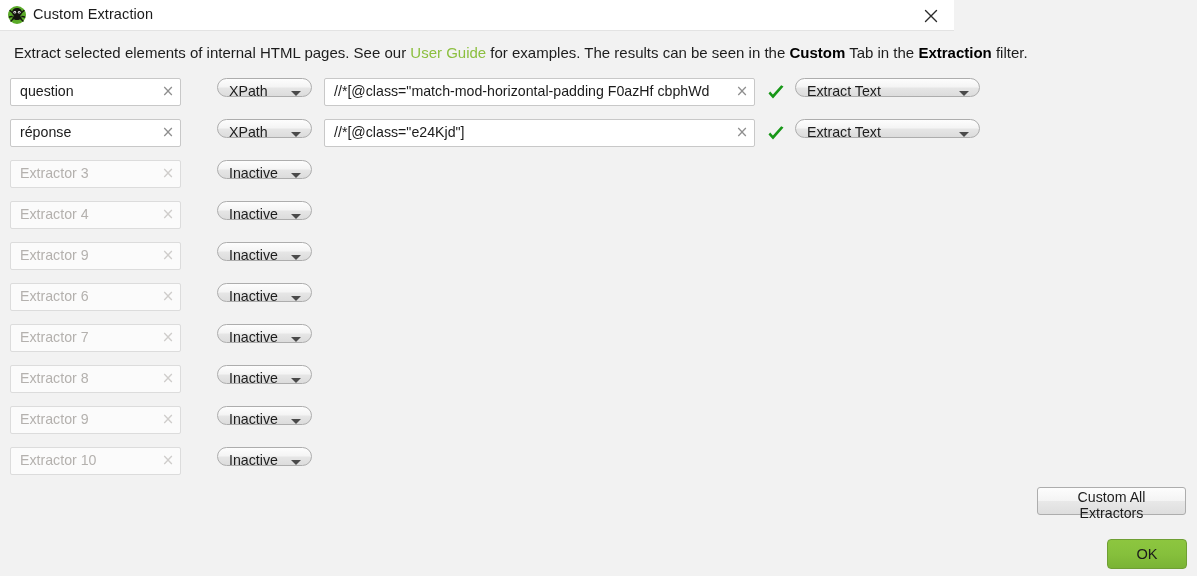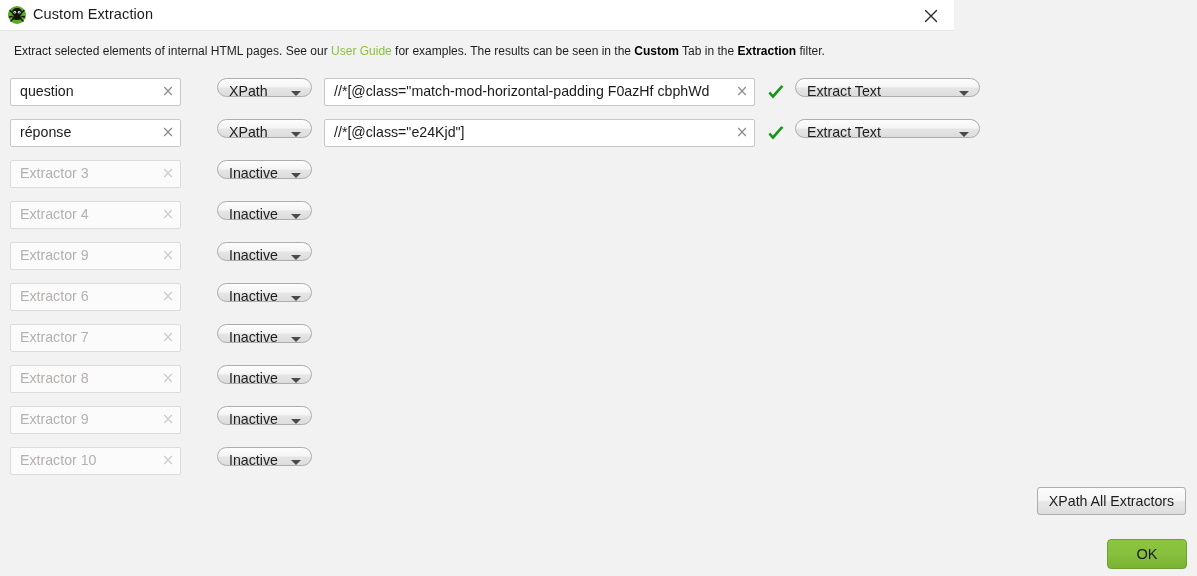--- a/index.html
+++ b/index.html
@@ -31,21 +31,21 @@
     position: absolute; right: 0px; top: 0px;
     width: 46px; height: 31px;
     display: flex; align-items: center; justify-content: center;
     cursor: pointer; background: transparent; border: none;
   }
   .close-btn svg { display: block; }
 
   
   .desc {
     position: absolute; left: 14px; top: 44px;
-    font-size: 12px; color: #1d1d1d;
+    font-size: 15px; color: #1d1d1d;
     white-space: nowrap;
   }
   .desc .lnk { color: #8cbf3f; cursor: pointer; }
   .desc b { font-weight: bold; color: #000; }
 
   
   .rows { position: absolute; left: 0; top: 0; width: 1197px; }
   .row { position: absolute; left: 0; height: 28px; }
 
   
@@ -278,14 +278,14 @@
         <span class="val">Extractor 10</span>
         <span class="clearx">×</span>
       </div>
       <div class="combo type">
         <span class="lbl">Inactive</span>
         <span class="arr"></span>
       </div>
     </div>
   </div>
 
-<button class="clear-all">XPath All Extractors</button>
+<button class="clear-all">Custom All Extractors</button>
 <button class="ok-btn">OK</button>
 
 </body></html>

